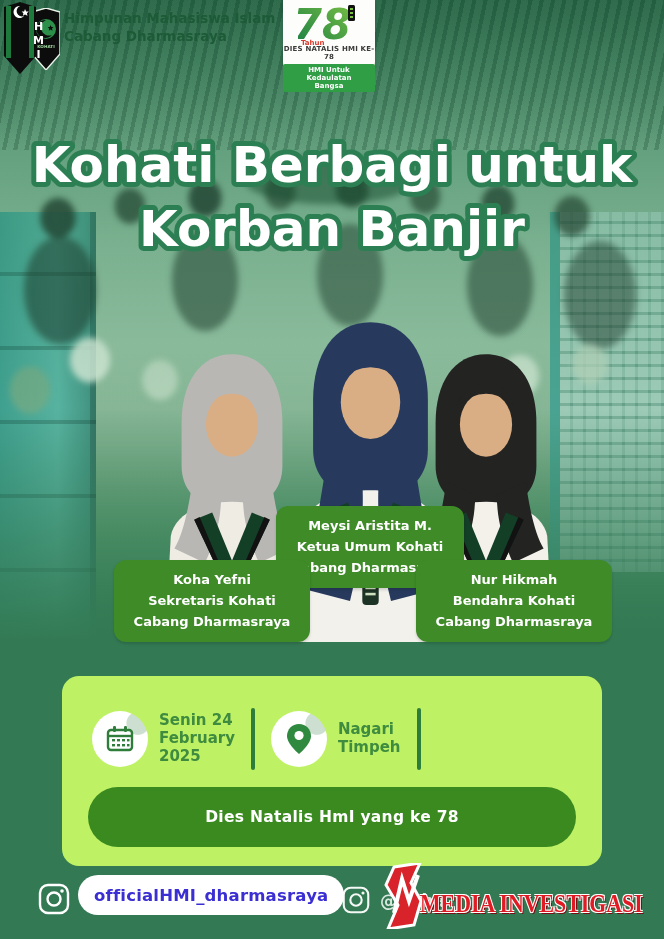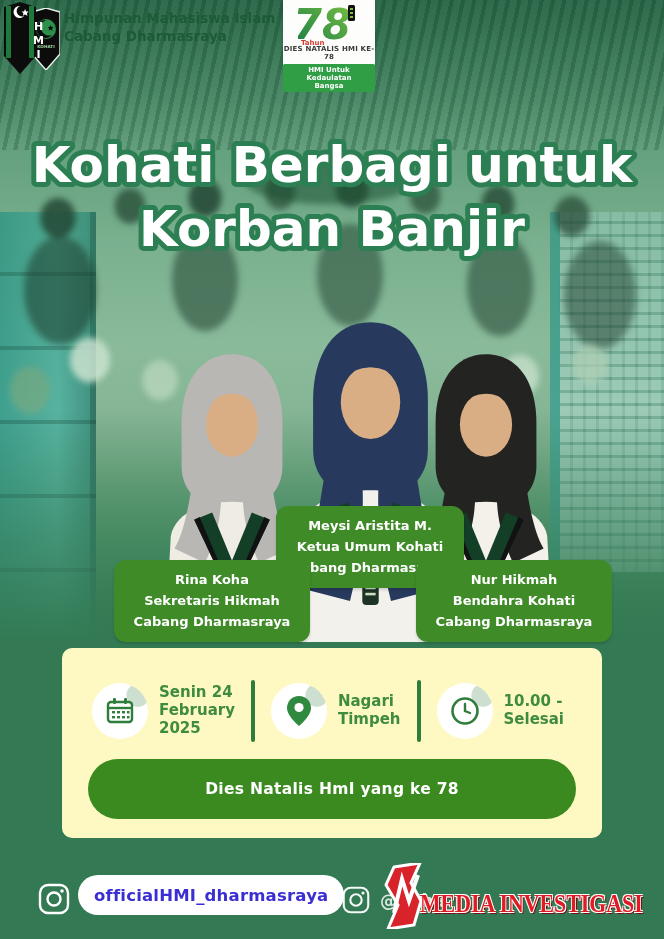--- a/index.html
+++ b/index.html
@@ -84,22 +84,22 @@
 
   
   .pill{position:absolute;z-index:4;background:#3e8b28;border-radius:12px;color:#fff;
     text-align:center;font-weight:bold;font-size:13px;line-height:1.6;padding:10px 12px;
     box-shadow:0 2px 3px rgba(0,0,0,.15);}
   .pill-center{left:276px;top:506px;width:164px;}
   .pill-left  {left:114px;top:560px;width:172px;}
   .pill-right {left:416px;top:560px;width:172px;}
 
   
-  .card{position:absolute;left:62px;top:648px;width:540px;height:190px;z-index:5;
-    background:#fef9c3;border-radius:10px;}
+  .card{position:absolute;left:62px;top:676px;width:540px;height:190px;z-index:5;
+    background:#bef264;border-radius:17px;}
   .info-row{display:flex;align-items:center;padding:32px 28px 0 30px;}
   .info-item{display:flex;align-items:center;}
   .icon-circle{width:56px;height:56px;border-radius:50%;flex:0 0 56px;
     background:radial-gradient(circle at 82% 22%, #cddfd1 0 11px, #fff 12px);
     display:flex;align-items:center;justify-content:center;}
   .info-text{margin-left:11px;color:#3f8b3f;font-weight:bold;font-size:15px;line-height:1.18;}
   .vdiv{width:4px;height:62px;background:#2f7d3a;border-radius:2px;margin:0 16px;flex:0 0 4px;}
   .cta{margin:17px 26px 0 26px;height:60px;border-radius:30px;background:#3a8a1f;
     display:flex;align-items:center;justify-content:center;color:#fff;font-weight:bold;
     font-size:15.5px;letter-spacing:.3px;}
@@ -229,22 +229,22 @@
     <rect class="medal-line" x="95" y="266" width="10" height="2.5"></rect>
     <rect class="medal-line" x="95" y="272" width="10" height="2.5"></rect>
   </svg>
 
   <div class="pill pill-center">
     <div>Meysi Aristita M.</div>
     <div>Ketua Umum Kohati</div>
     <div>Cabang Dharmasraya</div>
   </div>
   <div class="pill pill-left">
-    <div>Rina Koha</div>
-    <div>Sekretaris Hikmah</div>
+    <div>Koha Yefni</div>
+    <div>Sekretaris Kohati</div>
     <div>Cabang Dharmasraya</div>
   </div>
   <div class="pill pill-right">
     <div>Nur Hikmah</div>
     <div>Bendahra Kohati</div>
     <div>Cabang Dharmasraya</div>
   </div>
 
   <div class="card">
     <div class="info-row">
@@ -285,33 +285,20 @@
           </svg>
         </div>
         <div class="info-text">
           <div>Nagari</div>
           <div>Timpeh</div>
         </div>
       </div>
 
       <div class="vdiv"></div>
 
-      <div class="info-item">
-        <div class="icon-circle">
-          <svg width="30" height="30" viewBox="0 0 30 30">
-            <circle cx="15" cy="15" r="12.5" fill="none" stroke="#2f7d3a" stroke-width="2.6"></circle>
-            <line x1="15" y1="15" x2="15" y2="8" stroke="#2f7d3a" stroke-width="2.4" stroke-linecap="round"></line>
-            <line x1="15" y1="15" x2="20" y2="17" stroke="#2f7d3a" stroke-width="2.4" stroke-linecap="round"></line>
-          </svg>
-        </div>
-        <div class="info-text">
-          <div>10.00 -</div>
-          <div>Selesai</div>
-        </div>
-      </div>
 
     </div>
     <div class="cta">Dies Natalis HmI yang ke 78</div>
   </div>
 
   <div class="footer">
     <svg class="ig1" width="32" height="32" viewBox="0 0 32 32">
       <rect x="2" y="2" width="28" height="28" rx="8" fill="none" stroke="#fff" stroke-width="2.4"></rect>
       <circle cx="16" cy="16" r="6.5" fill="none" stroke="#fff" stroke-width="2.4"></circle>
       <circle cx="24" cy="8" r="1.8" fill="#fff"></circle>

